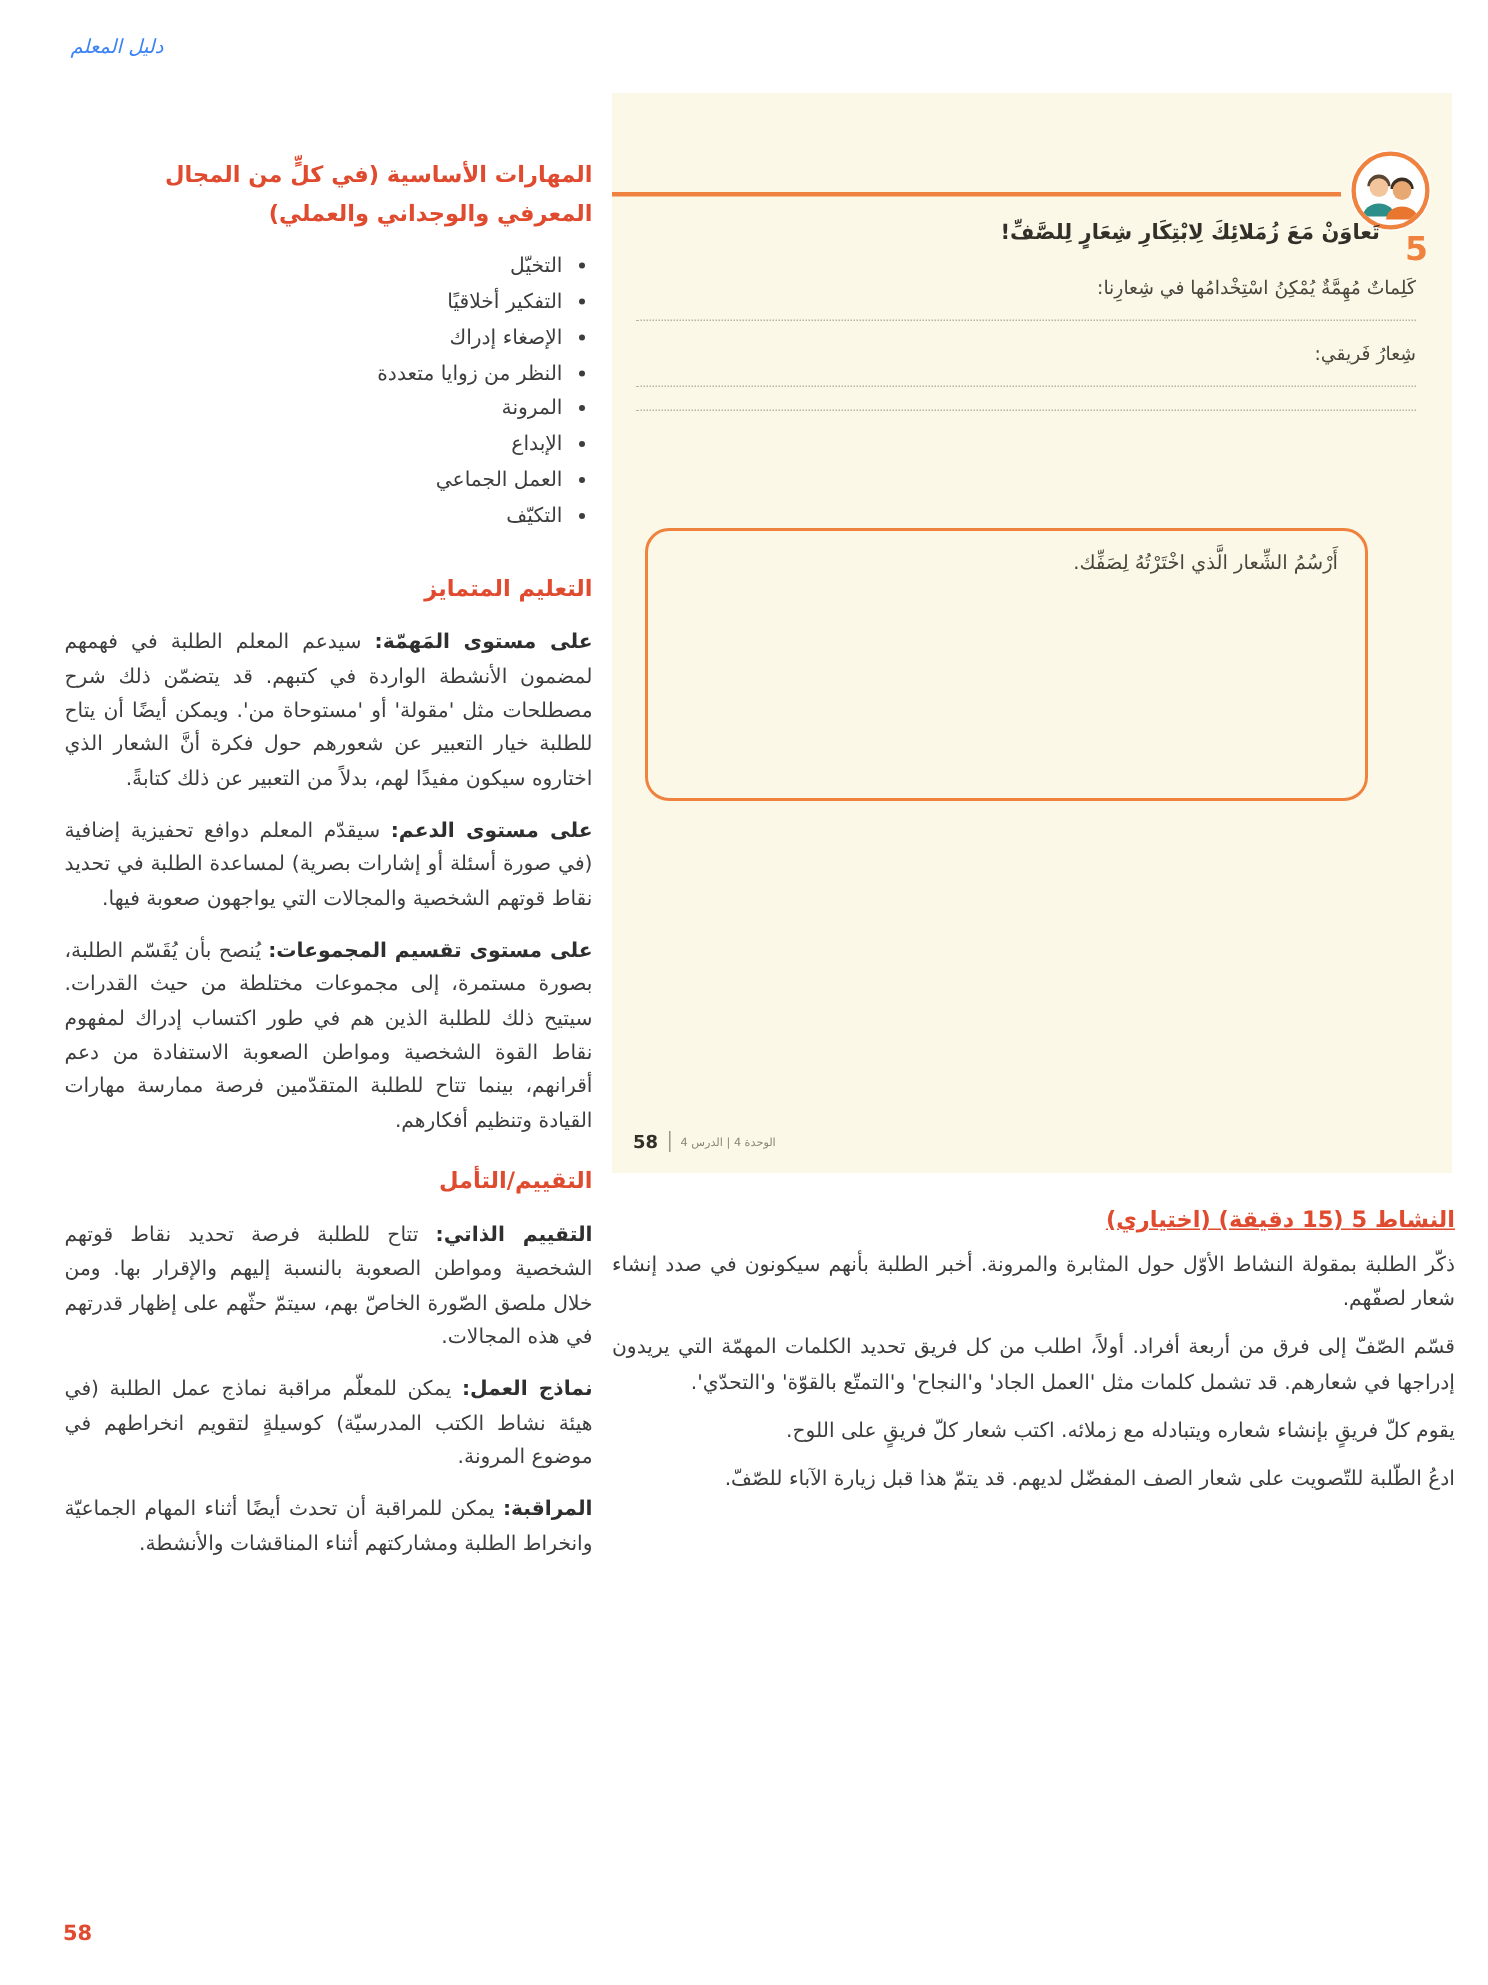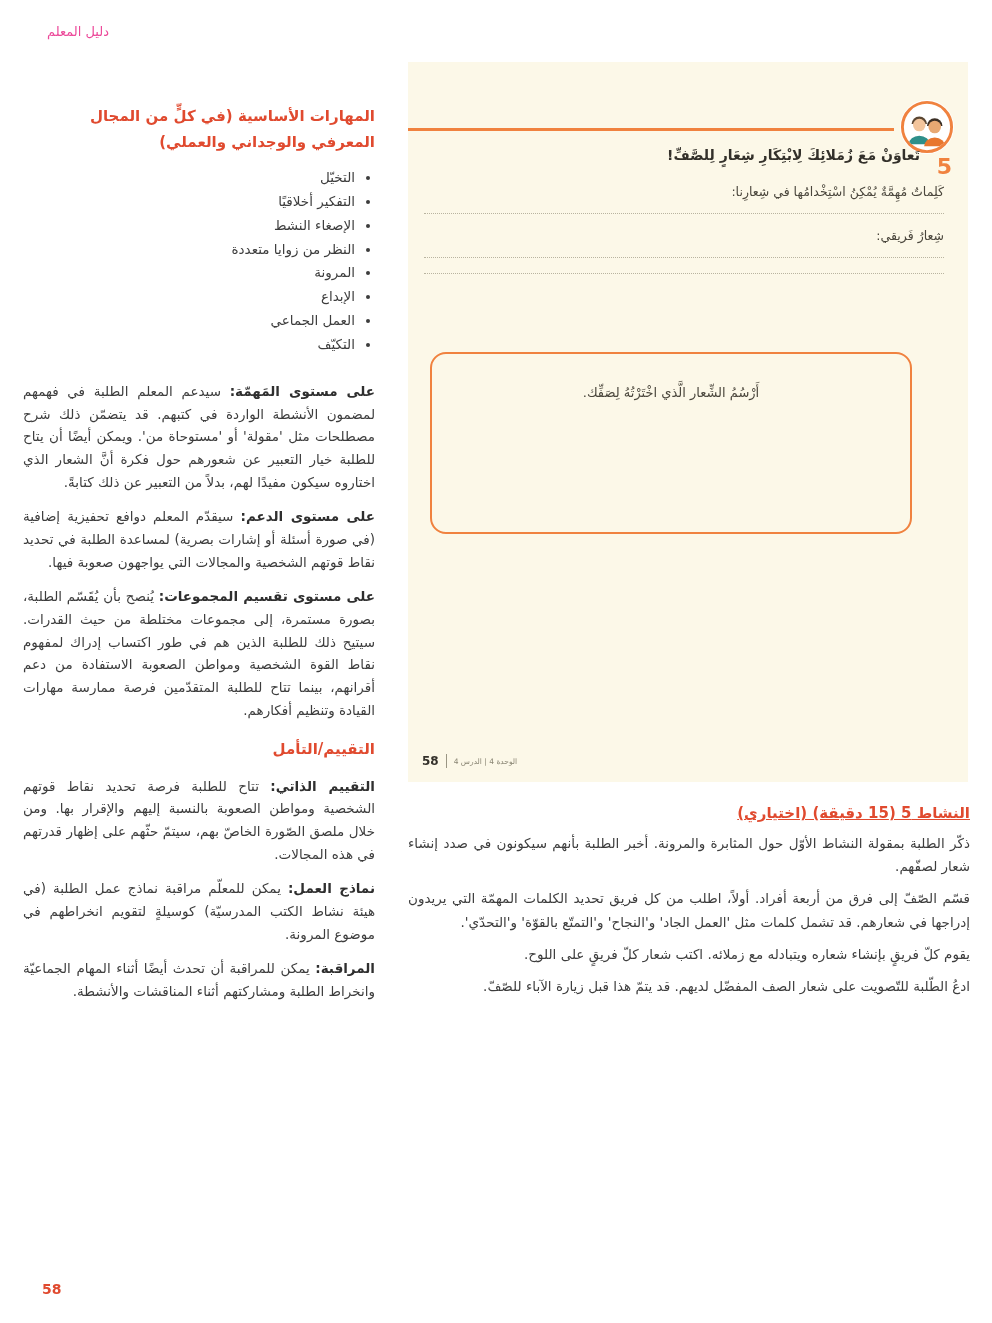--- a/index.html
+++ b/index.html
@@ -1,45 +1,45 @@
 <!DOCTYPE html>
 <html lang="ar"><head>
 <meta charset="utf-8">
 <style>
   html,body{margin:0;padding:0;}
   .canvas{
     position:relative;width:992px;height:1323px;background:#ffffff;
     font-family:"DejaVu Sans",sans-serif;overflow:hidden;color:#3d3d3d;
   }
   
-  .doc-header{position:absolute;top:24px;left:47px;font-size:13px;color:#ec4899;direction:rtl;}
+  .doc-header{position:absolute;top:24px;left:47px;font-size:13px;color:#3b82f6;direction:rtl;font-style:italic;}
   
   .page-num{position:absolute;bottom:26px;left:42px;font-size:14px;font-weight:bold;color:#e04a2f;}
 
   
-  .sidebar{position:absolute;top:104px;left:23px;width:352px;direction:rtl;}
+  .sidebar{position:absolute;top:104px;left:43px;width:352px;direction:rtl;}
   .sidebar h2{color:#e04a2f;font-size:15px;font-weight:bold;line-height:1.7;text-align:right;margin:0 0 12px;}
   .skills-list{list-style:disc;margin:0 20px 24px 0;padding:0;font-size:13.5px;line-height:1.62;text-align:right;color:#3d3d3d;}
   .skills-list li{margin-bottom:2px;}
   .sidebar p{font-size:13.5px;line-height:1.68;text-align:justify;text-align-last:right;margin:0 0 12px;}
   .sidebar p strong{font-weight:bold;color:#2f2f2f;}
   .sb-section{margin-bottom:16px;}
 
   
   .workbook{position:absolute;top:62px;left:408px;width:560px;height:720px;background:#fcf8e8;direction:rtl;}
   .wb-topline{position:absolute;top:66px;left:0;right:74px;height:2.5px;background:#f0823f;}
   .wb-icon{position:absolute;top:38px;right:14px;width:54px;height:54px;border-radius:50%;background:#fff;}
   .wb-number{position:absolute;top:92px;right:16px;color:#f0823f;font-size:22px;font-weight:bold;}
   .wb-title{position:absolute;top:84px;right:48px;left:20px;font-size:14px;font-weight:bold;color:#33302a;text-align:right;line-height:1.4;}
   .wb-fields{position:absolute;top:122px;right:24px;left:16px;}
   .wb-field{margin-bottom:14px;}
   .wb-field .lbl{font-size:12.5px;color:#4a463c;display:block;margin-bottom:13px;text-align:right;}
   .dotline{border-bottom:1.5px dotted #b9b4a0;height:1px;}
   .wb-drawbox{position:absolute;top:290px;right:56px;left:22px;height:178px;border:2px solid #f0823f;border-radius:16px;background:transparent;}
-  .wb-drawbox .lbl{display:block;padding:31px 18px;font-size:13px;color:#4a463c;text-align:center;}
+  .wb-drawbox .lbl{display:block;padding:14px 18px;font-size:13px;color:#4a463c;text-align:right;}
   .wb-footer{position:absolute;left:14px;bottom:14px;display:flex;direction:ltr;align-items:center;gap:7px;}
   .wb-footer .num{font-weight:bold;font-size:12px;color:#33302a;}
   .wb-footer .bar{width:1px;height:14px;background:#9a9684;}
   .wb-footer .lbl{font-size:7.5px;color:#8a8674;direction:rtl;text-align:right;}
 
   
   .activity{position:absolute;top:804px;left:408px;width:562px;direction:rtl;}
   .activity h2{color:#e04a2f;font-size:15px;font-weight:bold;text-align:right;margin:0 0 10px;text-decoration:underline;}
   .activity p{font-size:13.5px;line-height:1.72;text-align:justify;text-align-last:right;margin:0 0 9px;color:#3d3d3d;}
 </style>
@@ -50,30 +50,31 @@
 
   <div class="doc-header">دليل المعلم</div>
 
   <aside class="sidebar">
 
     <div class="sb-section">
       <h2>المهارات الأساسية (في كلٍّ من المجال المعرفي والوجداني والعملي)</h2>
       <ul class="skills-list">
         <li>التخيّل</li>
         <li>التفكير أخلاقيًا</li>
-        <li>الإصغاء النشط</li>
+        <li>الإصغاء إدراك</li>
         <li>النظر من زوايا متعددة</li>
         <li>المرونة</li>
         <li>الإبداع</li>
         <li>العمل الجماعي</li>
         <li>التكيّف</li>
       </ul>
     </div>
 
     <div class="sb-section">
+      <h2>التعليم المتمايز</h2>
       <p><strong>على مستوى المَهمّة:</strong> <span>سيدعم المعلم الطلبة في فهمهم لمضمون الأنشطة الواردة في كتبهم. قد يتضمّن ذلك شرح مصطلحات مثل 'مقولة' أو 'مستوحاة من'. ويمكن أيضًا أن يتاح للطلبة خيار التعبير عن شعورهم حول فكرة أنَّ الشعار الذي اختاروه سيكون مفيدًا لهم، بدلاً من التعبير عن ذلك كتابةً.</span></p>
       <p><strong>على مستوى الدعم:</strong> <span>سيقدّم المعلم دوافع تحفيزية إضافية (في صورة أسئلة أو إشارات بصرية) لمساعدة الطلبة في تحديد نقاط قوتهم الشخصية والمجالات التي يواجهون صعوبة فيها.</span></p>
       <p><strong>على مستوى تقسيم المجموعات:</strong> <span>يُنصح بأن يُقَسّم الطلبة، بصورة مستمرة، إلى مجموعات مختلطة من حيث القدرات. سيتيح ذلك للطلبة الذين هم في طور اكتساب إدراك لمفهوم نقاط القوة الشخصية ومواطن الصعوبة الاستفادة من دعم أقرانهم، بينما تتاح للطلبة المتقدّمين فرصة ممارسة مهارات القيادة وتنظيم أفكارهم.</span></p>
     </div>
 
     <div class="sb-section">
       <h2>التقييم/التأمل</h2>
       <p><strong>التقييم الذاتي:</strong> <span>تتاح للطلبة فرصة تحديد نقاط قوتهم الشخصية ومواطن الصعوبة بالنسبة إليهم والإقرار بها. ومن خلال ملصق الصّورة الخاصّ بهم، سيتمّ حثّهم على إظهار قدرتهم في هذه المجالات.</span></p>
       <p><strong>نماذج العمل:</strong> <span>يمكن للمعلّم مراقبة نماذج عمل الطلبة (في هيئة نشاط الكتب المدرسيّة) كوسيلةٍ لتقويم انخراطهم في موضوع المرونة.</span></p>
       <p><strong>المراقبة:</strong> <span>يمكن للمراقبة أن تحدث أيضًا أثناء المهام الجماعيّة وانخراط الطلبة ومشاركتهم أثناء المناقشات والأنشطة.</span></p>

